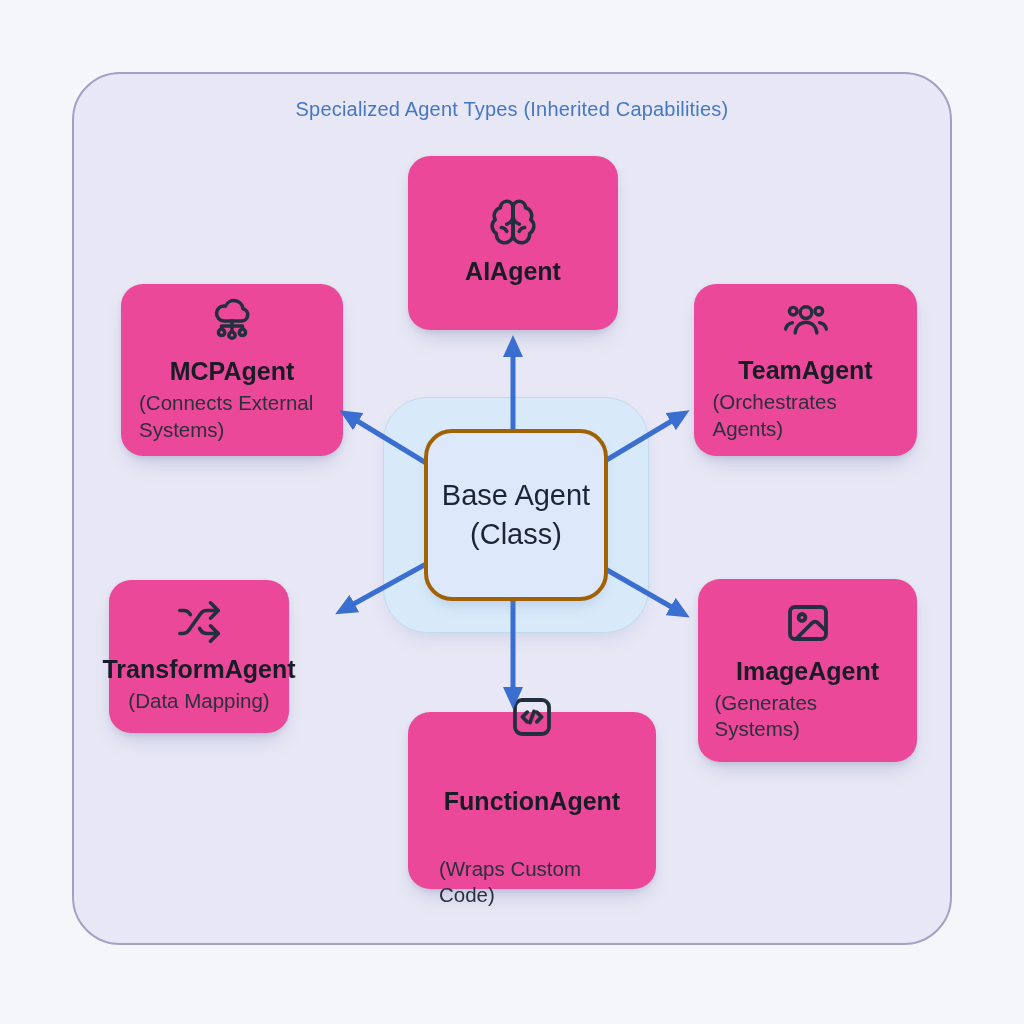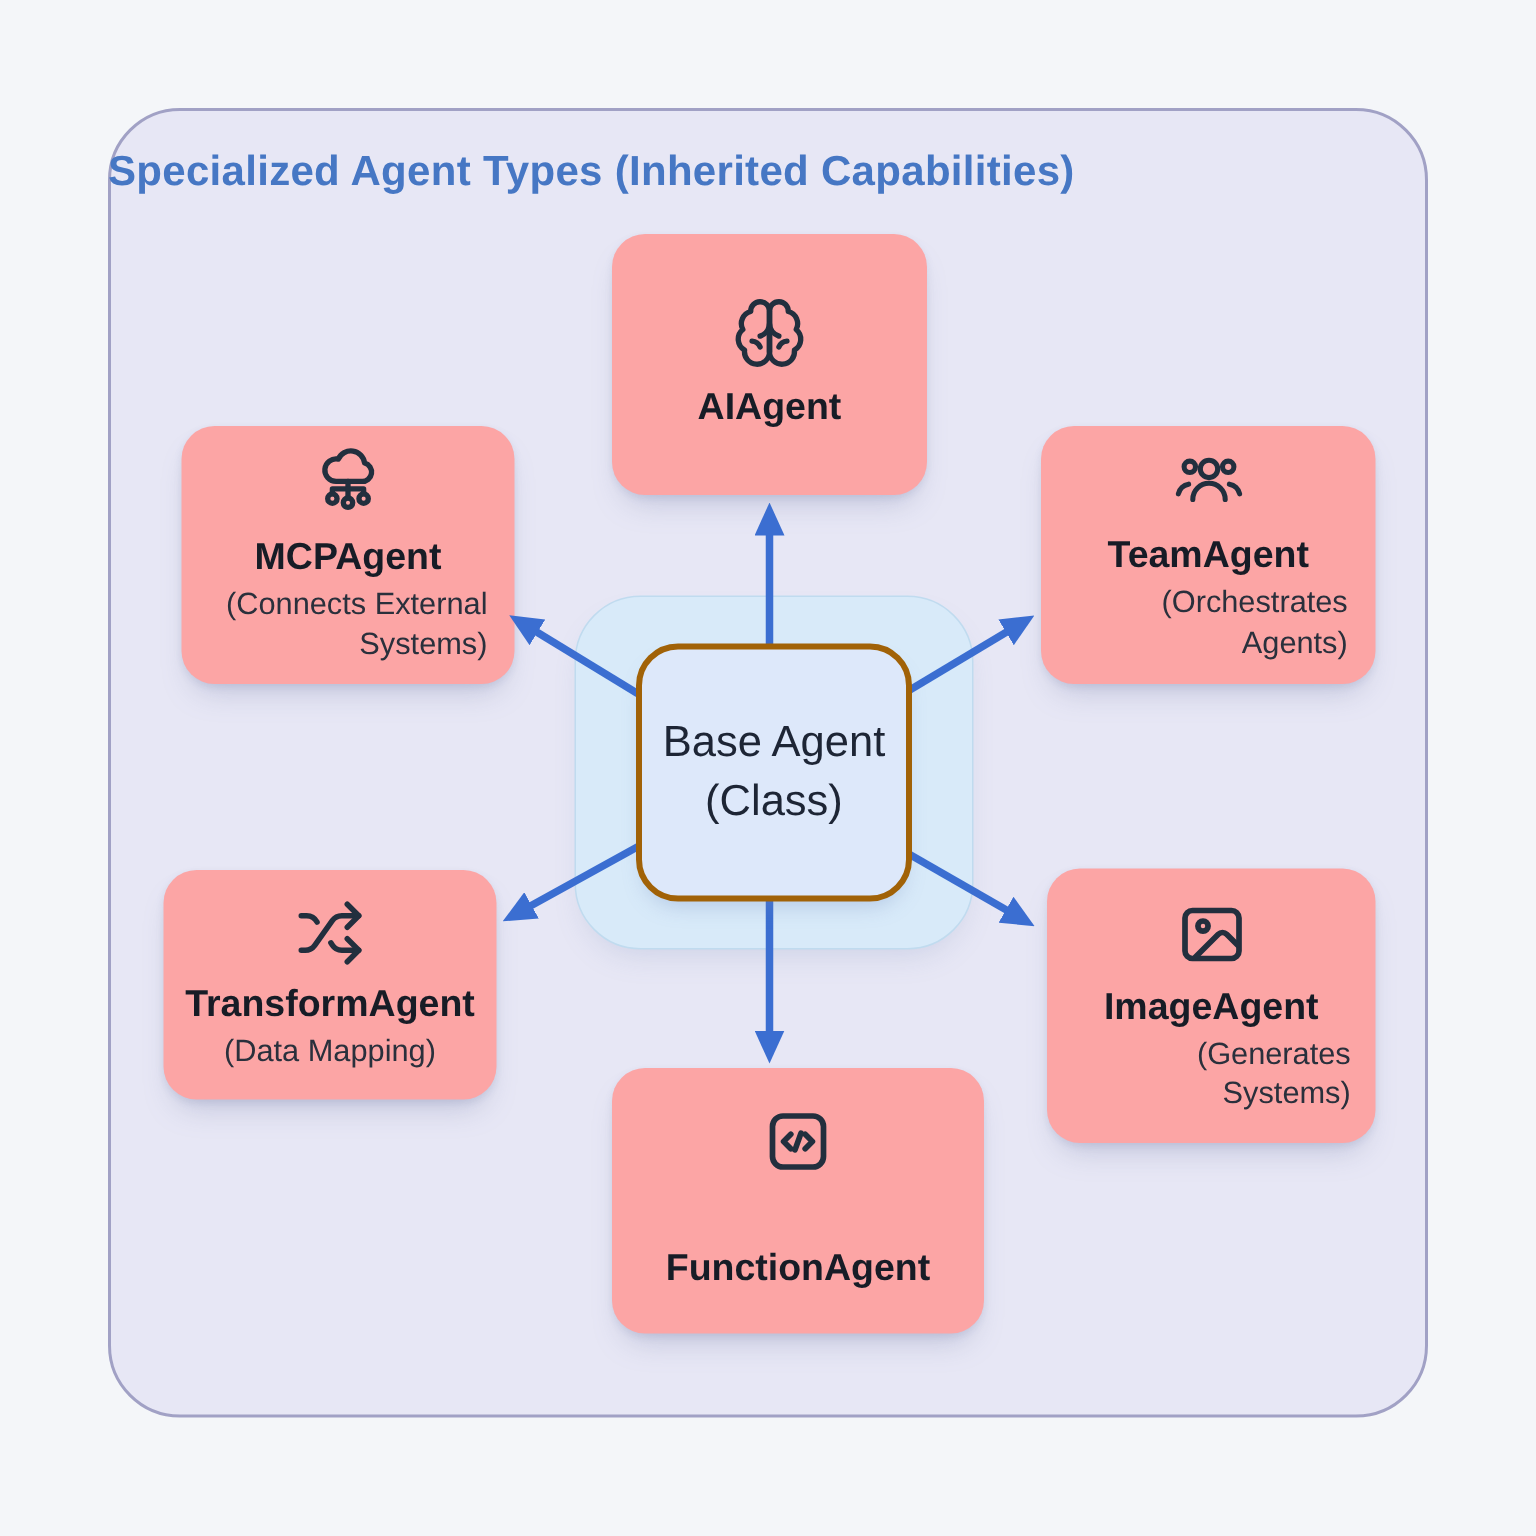--- a/index.html
+++ b/index.html
@@ -10,28 +10,29 @@
   }
   .container{
     position:absolute;left:72px;top:72px;width:880px;height:873px;
     background:#e7e7f5;
     border:2px solid #a1a1c5;
     border-radius:48px;
     box-sizing:border-box;
   }
   .diagram-title{
     position:absolute;left:72px;top:98px;width:880px;
-    font-size:28px;font-weight:700;letter-spacing:.2px;
+    text-align:center;
+    font-size:20px;font-weight:400;letter-spacing:.2px;
     color:#4677c4;
   }
   .node{
-    position:absolute;background:#fca5a5;border-radius:22px;
+    position:absolute;background:#ec4899;border-radius:22px;
     box-shadow:0 12px 20px -8px rgba(120,130,170,.38),0 2px 5px rgba(120,130,170,.16);
     display:flex;flex-direction:column;align-items:center;justify-content:center;
-    text-align:right;box-sizing:border-box;padding:10px 12px;z-index:2;
+    text-align:left;box-sizing:border-box;padding:10px 12px;z-index:2;
   }
   .node .icon{margin-bottom:10px;line-height:0;}
   .node .icon svg{stroke:#222f3e;fill:none;stroke-width:1.7;stroke-linecap:round;stroke-linejoin:round;}
   .node-name{font-size:25px;font-weight:700;color:#171c26;margin-bottom:4px;}
   .node-desc{font-size:20.5px;color:#2a303c;line-height:1.28;max-width:186px;}
   .center-outer{
     position:absolute;left:383px;top:397px;width:266px;height:236px;
     background:#d8eaf9;border:1.5px solid #c0dbef;border-radius:44px;
     box-shadow:0 10px 20px -8px rgba(120,140,185,.25);
     box-sizing:border-box;z-index:1;
@@ -43,21 +44,21 @@
     display:flex;align-items:center;justify-content:center;text-align:center;
     font-size:29px;font-weight:500;color:#1d2535;line-height:1.35;
     white-space:pre-line;box-sizing:border-box;z-index:4;
   }
   svg.arrows{position:absolute;left:0;top:0;width:1024px;height:1024px;z-index:3;pointer-events:none;}
   svg.arrows line{stroke:#3b6ed1;stroke-width:5;}
   
   .node-ai{left:408px;top:156px;width:210px;height:174px;padding:10px 18px;}
   .node-mcp{left:121px;top:284px;width:222px;height:172px;}
   .node-team{left:694px;top:284px;width:223px;height:172px;}
-  .node-transform{left:109px;top:580px;width:222px;height:153px;}
+  .node-transform{left:109px;top:580px;width:180px;height:153px;}
   .node-image{left:698px;top:579px;width:219px;height:183px;}
   .node-function{left:408px;top:712px;width:248px;height:177px;gap:36px;}
 </style>
 </head>
 <body>
 
 <div class="container"></div>
 
 <div class="diagram-title">Specialized Agent Types (Inherited Capabilities)</div>
 
@@ -134,20 +135,21 @@
 <div class="node node-function">
   <span class="icon">
     <svg width="48" height="48" viewBox="0 0 24 24" style="stroke-width:1.9">
       <rect x="3.5" y="3.5" width="17" height="17" rx="3.5"></rect>
       <path d="m9.6 9.6-2.4 2.4 2.4 2.4"></path>
       <path d="m14.4 9.6 2.4 2.4-2.4 2.4"></path>
       <path d="M13 9.2l-2 5.6"></path>
     </svg>
   </span>
   <div class="node-name">FunctionAgent</div>
+  <div class="node-desc">(Wraps Custom Code)</div>
 </div>
 
 <div class="center-outer"></div>
 
 <svg class="arrows">
   <defs>
     <marker id="ah" markerUnits="userSpaceOnUse" markerWidth="22" markerHeight="20" refX="5" refY="10" orient="auto">
       <path d="M0 0 L22 10 L0 20 Z" fill="#3b6ed1"></path>
     </marker>
   </defs>

